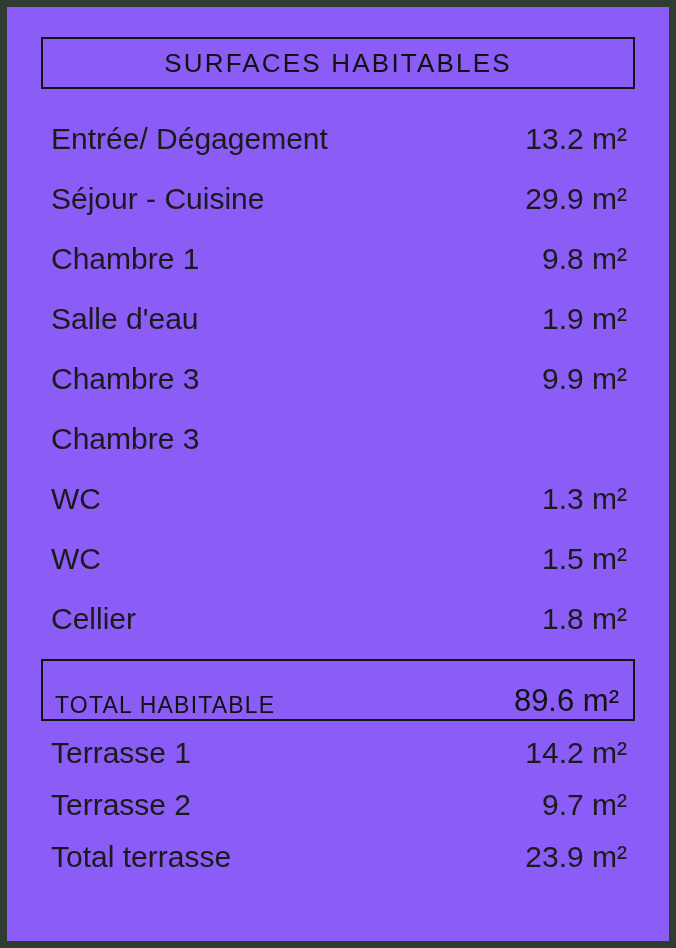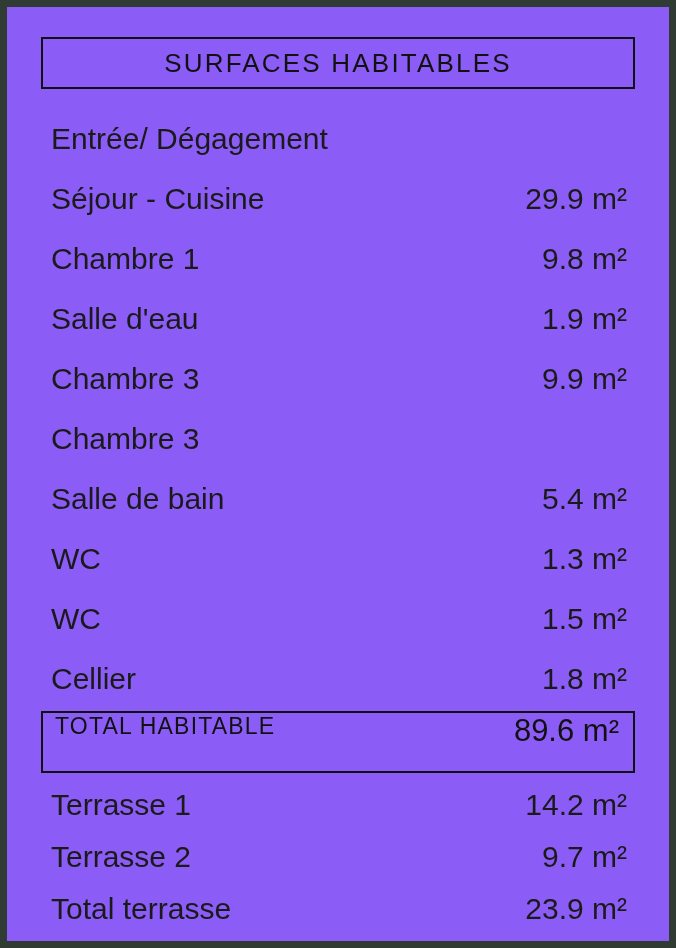--- a/index.html
+++ b/index.html
@@ -59,25 +59,25 @@
     color: #1a1a1a;
     white-space: nowrap;
   }
   .row .value {
     font-size: 30px;
     font-weight: 300;
     color: #1a1a1a;
     white-space: nowrap;
   }
   .total-box {
-    margin: 2px 6px 0 6px;
+    margin: 10px 6px 0 6px;
     border: 2px solid #111111;
     height: 62px;
     display: flex;
-    align-items: flex-start;
+    align-items: flex-end;
     justify-content: space-between;
     padding: 0 14px 0 12px;
     box-sizing: border-box;
   }
   .total-box .label {
     font-size: 23px;
     letter-spacing: 1.2px;
     color: #111111;
   }
   .total-box .value {
@@ -100,20 +100,21 @@
   <div class="sheet">
 
     <div class="title-box">
       <div class="title-text">SURFACES HABITABLES</div>
     </div>
 
     <div class="rows">
 
       <div class="row">
         <span class="label">Entrée/ Dégagement</span>
+        <span class="value">13.2 m²</span>
       </div>
 
       <div class="row">
         <span class="label">Séjour - Cuisine</span>
         <span class="value">29.9 m²</span>
       </div>
 
       <div class="row">
         <span class="label">Chambre 1</span>
         <span class="value">9.8 m²</span>
@@ -126,24 +127,20 @@
 
       <div class="row">
         <span class="label">Chambre 3</span>
         <span class="value">9.9 m²</span>
       </div>
 
       <div class="row">
         <span class="label">Chambre 3</span>
       </div>
 
-      <div class="row">
-        <span class="label">Salle de bain</span>
-        <span class="value">5.4 m²</span>
-      </div>
 
       <div class="row">
         <span class="label">WC</span>
         <span class="value">1.3 m²</span>
       </div>
 
       <div class="row">
         <span class="label">WC</span>
         <span class="value">1.5 m²</span>
       </div>

